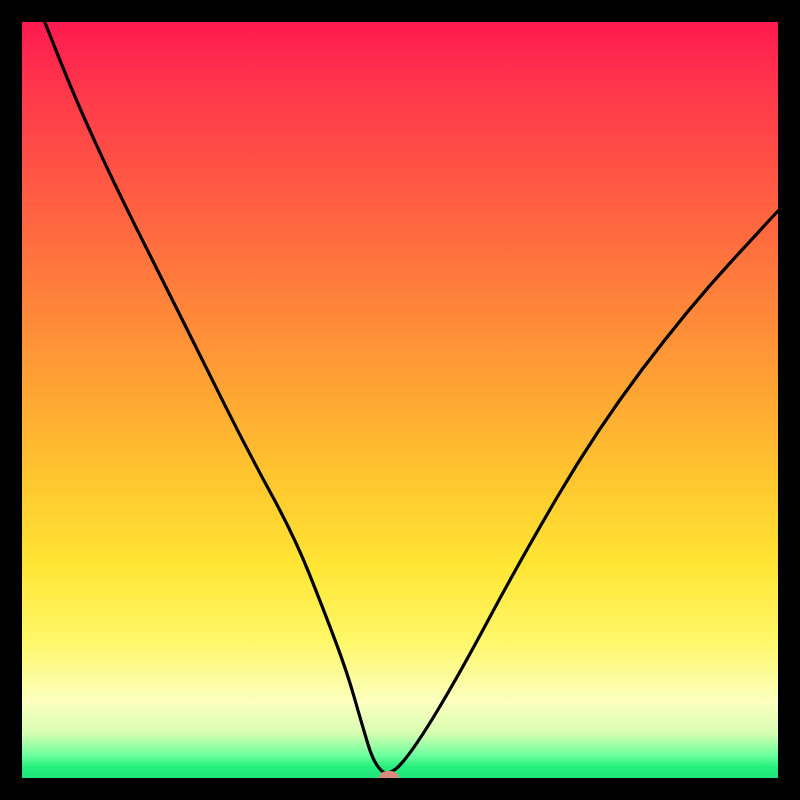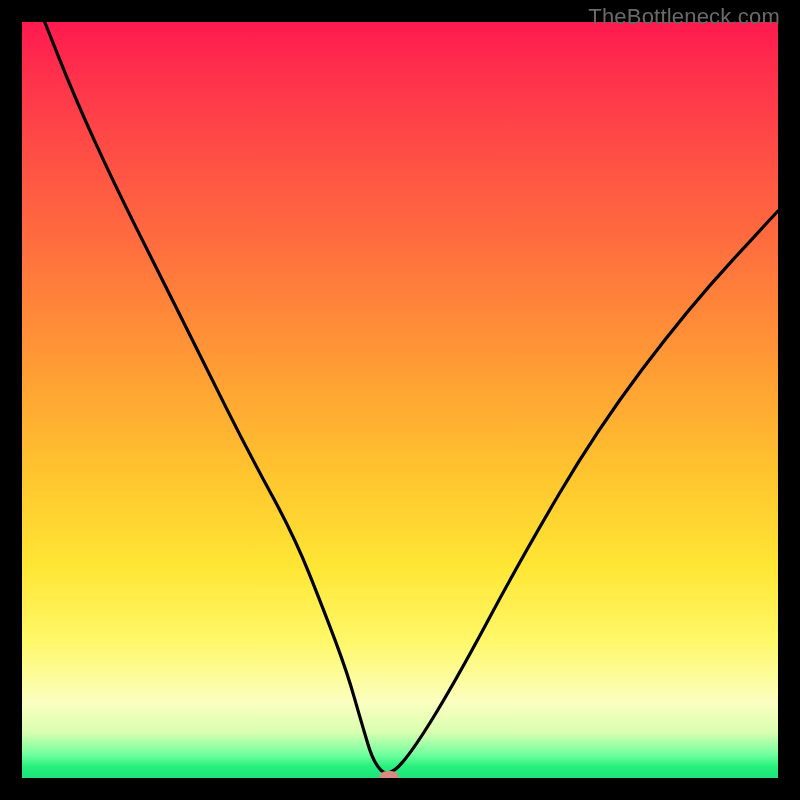--- a/index.html
+++ b/index.html
@@ -68,21 +68,20 @@
     background: #d98b80;
     z-index: 11;
     transform: translate(-50%, -50%);
   }
 </style>
 </head>
 <body>
 
 <div class="frame">
 
-  <div class="watermark">TheBottleneck.com</div>
 
   <div class="plot-area">
     <div class="gradient"></div>
 
     <svg class="curve" viewBox="0 0 756 756" preserveAspectRatio="none">
       <path id="curve-path" fill="none" stroke="#000" stroke-width="3.2" stroke-linecap="round" stroke-linejoin="round" d="M 22.7 0.0 Q 22.7 0.0 37.8 37.8 Q 52.9 75.6 71.8 117.2 Q 90.7 158.8 113.4 204.1 Q 136.1 249.5 158.8 294.8 Q 181.4 340.2 204.1 385.6 Q 226.8 430.9 249.5 472.5 Q 272.2 514.1 287.3 551.9 Q 302.4 589.7 313.7 619.9 Q 325.1 650.2 332.6 676.6 Q 340.2 703.1 345.9 722.0 Q 351.5 740.9 359.1 748.4 Q 366.7 756.0 379.9 740.9 Q 393.1 725.8 415.8 688.0 Q 438.5 650.2 468.7 593.5 Q 499.0 536.8 536.8 472.5 Q 574.6 408.2 619.9 347.8 Q 665.3 287.3 710.6 238.1 T 756.0 189.0"></path>
     </svg>
 
     <div id="opt-marker" class="marker" style="left: 366.66px; top: 756px;"></div>
   </div>

